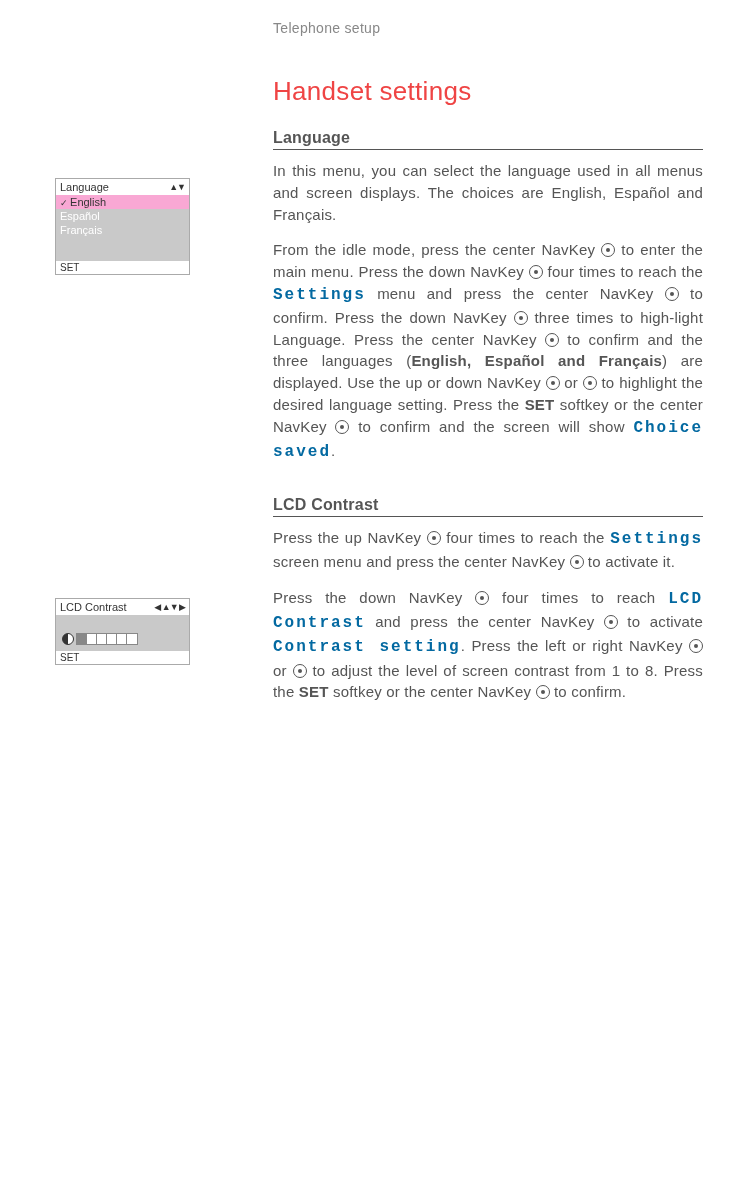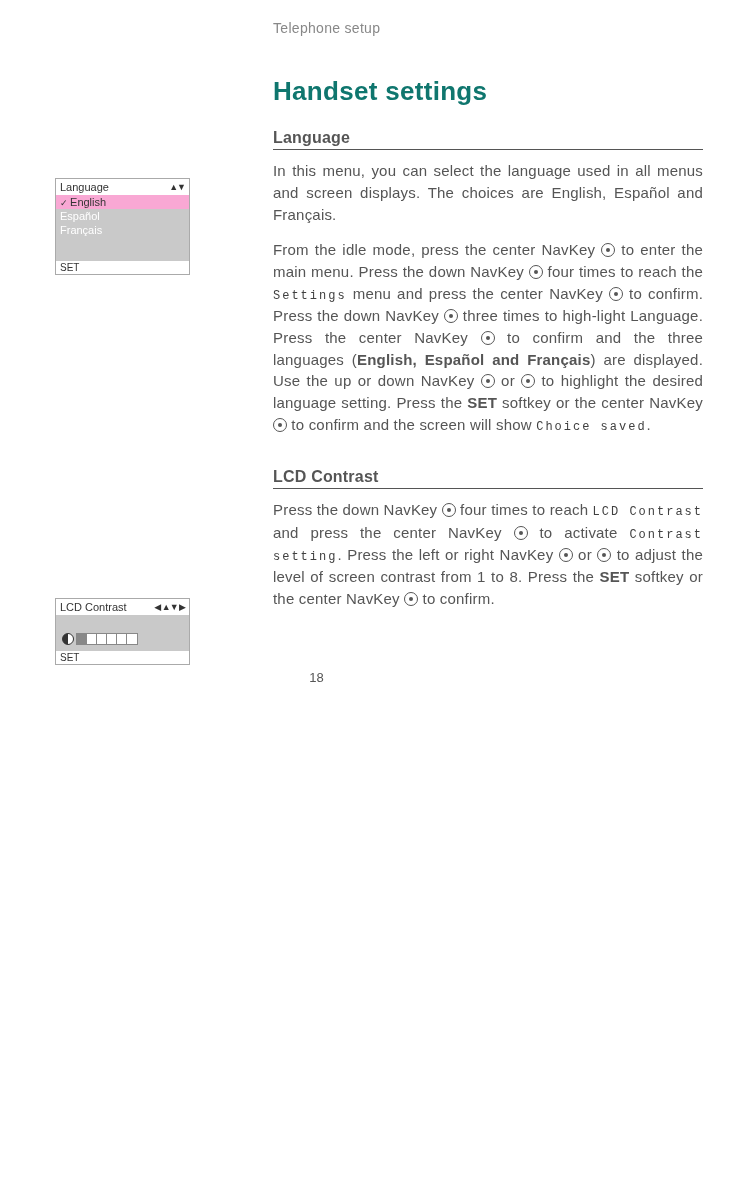--- a/index.html
+++ b/index.html
@@ -1,24 +1,24 @@
 <!DOCTYPE html>
 <html><head>
 <meta charset="utf-8">
 <style>
   * { box-sizing: border-box; margin: 0; padding: 0; }
   html, body { width: 737px; background: #fff; font-family: "Trebuchet MS", "Lucida Sans", Arial, sans-serif; color: #555; }
   .page { width: 633px; padding: 20px 58px 40px 58px; position: relative; }
   .running-head { font-size: 14px; color: #888; margin-left: 215px; margin-bottom: 40px; letter-spacing: 0.3px; }
   .content-area { margin-left: 215px; width: 430px; }
-  .h1 { font-size: 26px; font-weight: 700; color: #0f766e; margin-bottom: 22px; letter-spacing: 0.3px; }
+  .h1 { font-size: 26px; font-weight: 400; color: #ef4444; margin-bottom: 22px; letter-spacing: 0.3px; }
   .h2 { font-size: 16px; font-weight: 700; color: #555; border-bottom: 1.5px solid #555; padding-bottom: 2px; margin-bottom: 10px; letter-spacing: 0.2px; }
   .para { font-size: 15px; line-height: 1.45; color: #555; text-align: justify; margin-bottom: 14px; letter-spacing: 0.2px; }
   .bold { font-weight: 700; }
-  .lcd { font-family: "Courier New", monospace; font-weight: 400; letter-spacing: 2px; font-size: 12px; color: #404040; }
+  .lcd { font-family: "Courier New", monospace; font-weight: 700; letter-spacing: 2px; font-size: 16px; color: #0369a1; }
   .navkey { display:inline-block; width:14px; height:14px; border:1.4px solid #555; border-radius:50%; vertical-align:-2px; position:relative; }
   .navkey::after { content:""; position:absolute; width:4px; height:4px; background:#555; border-radius:50%; top:4px; left:4px; }
   .side-screen { position: absolute; left: 55px; width: 135px; background: #c9c9c9; border: 1px solid #aaa; font-size: 11px; color: #333; }
   .side-screen .title-row { background: #fff; padding: 2px 4px; display:flex; justify-content:space-between; align-items:center; }
   .side-screen .row { padding: 1px 4px; }
   .side-screen .row.sel { background:#f9a8d4; color:#333; }
   .side-screen .row.sel::before { content:"✓ "; font-size:9px; }
   .side-screen .row.inv { color:#fff; }
   .side-screen .footer { background:#fff; margin-top:24px; padding:1px 4px; font-size:10px; }
   .arrows { font-size:9px; letter-spacing:-1px; }
@@ -71,18 +71,20 @@
 
     <div class="h2">Language</div>
     <p class="para">In this menu, you can select the language used in all menus and screen displays. The choices are English, Español and Français.</p>
     <p class="para">
       <span>From the idle mode, press the center NavKey </span><span class="navkey"></span><span> to enter the main menu. Press the down NavKey </span><span class="navkey"></span><span> four times to reach the </span><span class="lcd">Settings</span><span> menu and press the center NavKey </span><span class="navkey"></span><span> to confirm. Press the down NavKey </span><span class="navkey"></span><span> three times to high-light Language. Press the center NavKey </span><span class="navkey"></span><span> to confirm and the three languages (</span><span class="bold">English, Español and Français</span><span>) are displayed. Use the up or down NavKey </span><span class="navkey"></span><span> or </span><span class="navkey"></span><span> to highlight the desired language setting. Press the </span><span class="bold">SET</span><span> softkey or the center NavKey </span><span class="navkey"></span><span> to confirm and the screen will show </span><span class="lcd">Choice saved</span><span>.</span>
     </p>
 
     <div style="height:18px;"></div>
     <div class="h2">LCD Contrast</div>
     <p class="para">
+      <span>Press the up NavKey </span><span class="navkey"></span><span> four times to reach the </span><span class="lcd">Settings</span><span> screen menu and press the center NavKey </span><span class="navkey"></span><span> to activate it.</span>
+    </p>
+    <p class="para">
       <span>Press the down NavKey </span><span class="navkey"></span><span> four times to reach </span><span class="lcd">LCD Contrast</span><span> and press the center NavKey </span><span class="navkey"></span><span> to activate </span><span class="lcd">Contrast setting</span><span>. Press the left or right NavKey </span><span class="navkey"></span><span> or </span><span class="navkey"></span><span> to adjust the level of screen contrast from 1 to 8. Press the </span><span class="bold">SET</span><span> softkey or the center NavKey </span><span class="navkey"></span><span> to confirm.</span>
     </p>
   </div>
 
-  <div class="page-number">18</div>
 </div>
 
 </body></html>

